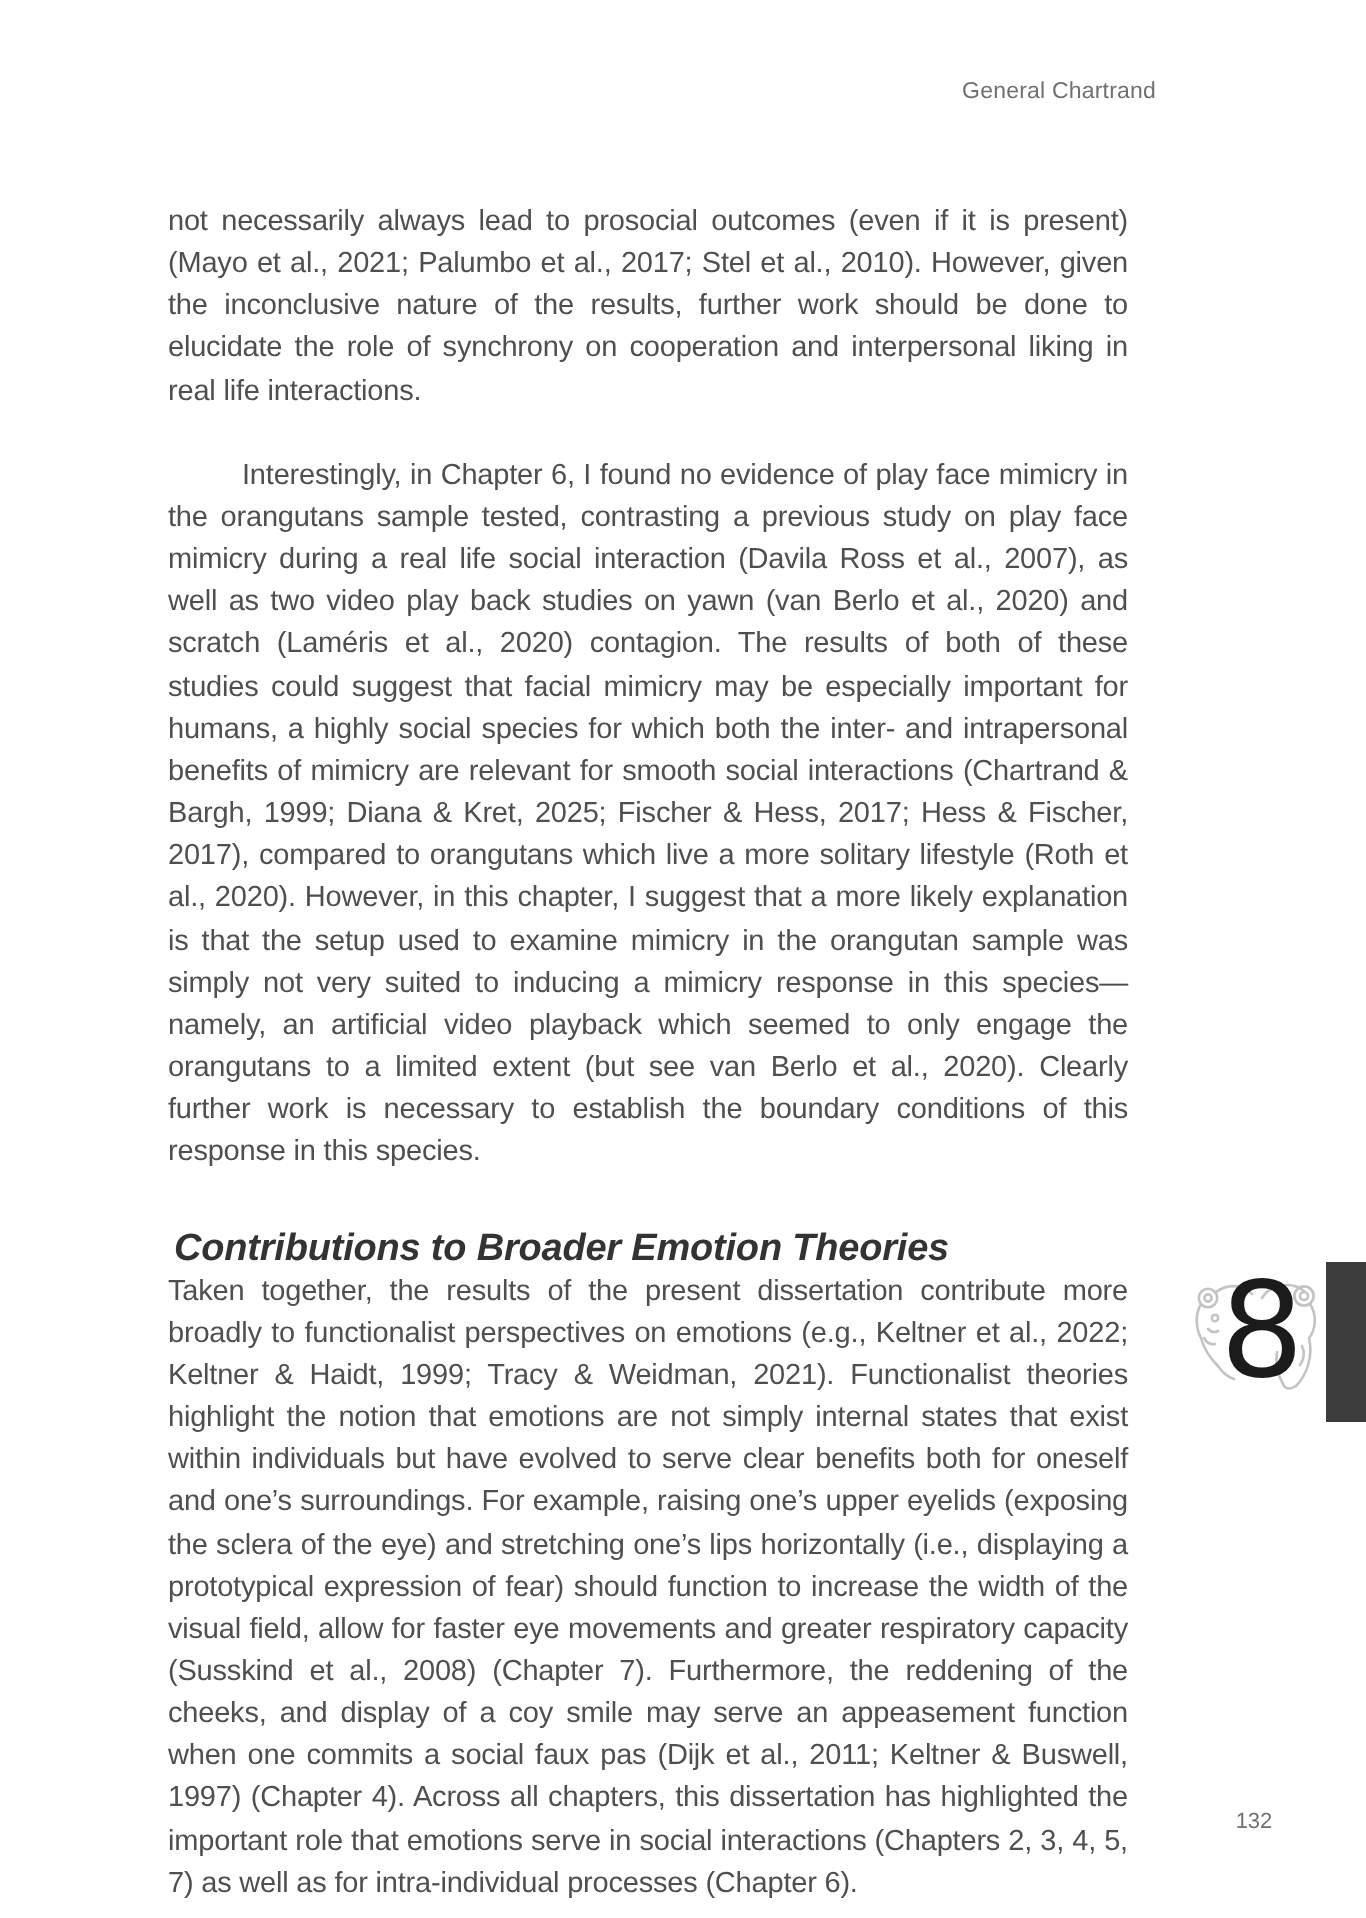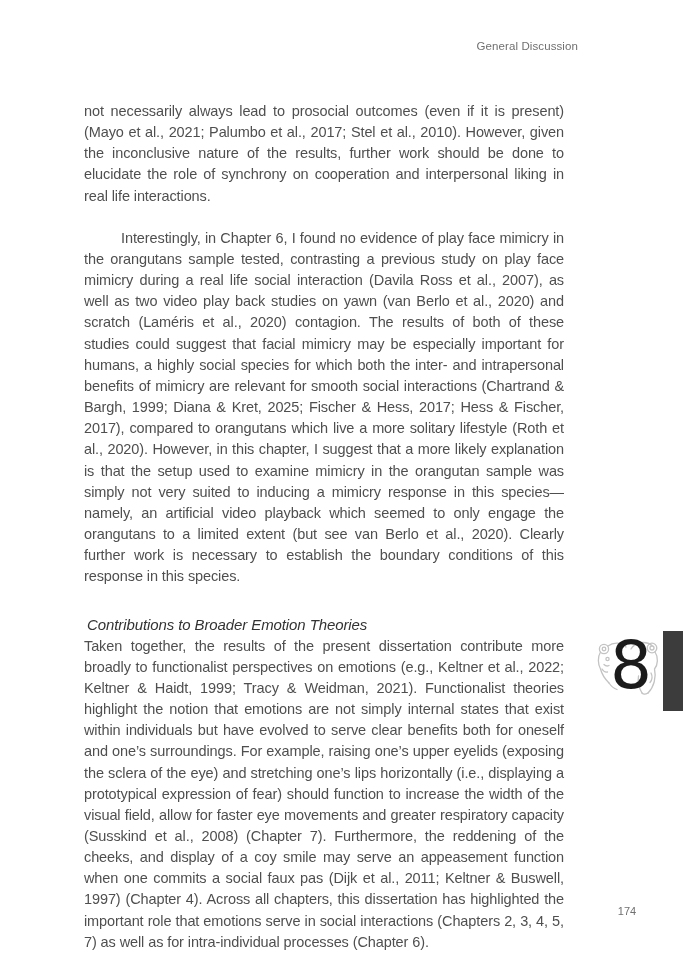--- a/index.html
+++ b/index.html
@@ -40,22 +40,22 @@
     margin: 0;
     hyphens: none;
   }
   .para-indent {
     margin-top: 21px !important;
     text-indent: 37px;
   }
   .section-heading {
     margin: 27px 0 0 0;
     padding-left: 3px;
-    font-size: 15px;
-    font-weight: normal;
+    font-size: 19px;
+    font-weight: bold;
     font-style: italic;
     color: #333333;
     line-height: 21.15px;
     text-align: left;
   }
   .chapter-marker-illustration {
     position: absolute;
     left: 593px;
     top: 640px;
     width: 68px;
@@ -90,21 +90,21 @@
     text-align: center;
     font-size: 11px;
     color: #707070;
   }
 </style>
 </head>
 <body>
 
 <div class="page">
 
-  <div class="running-header">General Discussion</div>
+  <div class="running-header">General Chartrand</div>
 
   <div class="content">
     <p>not necessarily always lead to prosocial outcomes (even if it is present) (Mayo et al., 2021; Palumbo et al., 2017; Stel et al., 2010). However, given the inconclusive nature of the results, further work should be done to elucidate the role of synchrony on cooperation and interpersonal liking in real life interactions.</p>
     <p class="para-indent">Interestingly, in Chapter 6, I found no evidence of play face mimicry in the orangutans sample tested, contrasting a previous study on play face mimicry during a real life social interaction (Davila Ross et al., 2007), as well as two video play back studies on yawn (van Berlo et al., 2020) and scratch (Laméris et al., 2020) contagion. The results of both of these studies could suggest that facial mimicry may be especially important for humans, a highly social species for which both the inter- and intrapersonal benefits of mimicry are relevant for smooth social interactions (Chartrand &amp; Bargh, 1999; Diana &amp; Kret, 2025; Fischer &amp; Hess, 2017; Hess &amp; Fischer, 2017), compared to orangutans which live a more solitary lifestyle (Roth et al., 2020). However, in this chapter, I suggest that a more likely explanation is that the setup used to examine mimicry in the orangutan sample was simply not very suited to inducing a mimicry response in this species—namely, an artificial video playback which seemed to only engage the orangutans to a limited extent (but see van Berlo et al., 2020). Clearly further work is necessary to establish the boundary conditions of this response in this species.</p>
     <h2 class="section-heading">Contributions to Broader Emotion Theories</h2>
     <p>Taken together, the results of the present dissertation contribute more broadly to functionalist perspectives on emotions (e.g., Keltner et al., 2022; Keltner &amp; Haidt, 1999; Tracy &amp; Weidman, 2021). Functionalist theories highlight the notion that emotions are not simply internal states that exist within individuals but have evolved to serve clear benefits both for oneself and one’s surroundings. For example, raising one’s upper eyelids (exposing the sclera of the eye) and stretching one’s lips horizontally (i.e., displaying a prototypical expression of fear) should function to increase the width of the visual field, allow for faster eye movements and greater respiratory capacity (Susskind et al., 2008) (Chapter 7). Furthermore, the reddening of the cheeks, and display of a coy smile may serve an appeasement function when one commits a social faux pas (Dijk et al., 2011; Keltner &amp; Buswell, 1997) (Chapter 4). Across all chapters, this dissertation has highlighted the important role that emotions serve in social interactions (Chapters 2, 3, 4, 5, 7) as well as for intra-individual processes (Chapter 6).</p>
   </div>
 
   <svg class="chapter-marker-illustration" viewBox="0 0 68 58" fill="none" stroke="#c3c3c3" stroke-width="1.3" stroke-linecap="round" stroke-linejoin="round">
 
@@ -123,15 +123,15 @@
     <path d="M62,12 C65.5,17 65,25 61.5,29 C63.5,37 61,47 55,53"></path>
     <path d="M49,53 C46,48 44.5,42 45.5,36"></path>
     <path d="M55,53 C52.5,54.5 50.5,54.8 49,53"></path>
     <path d="M58,33 C59.5,36 59,40 57,42.5"></path>
   </svg>
 
   <div class="chapter-number">8</div>
 
   <div class="chapter-tab"></div>
 
-  <div class="page-number">174</div>
+  <div class="page-number">132</div>
 
 </div>
 
 </body></html>

